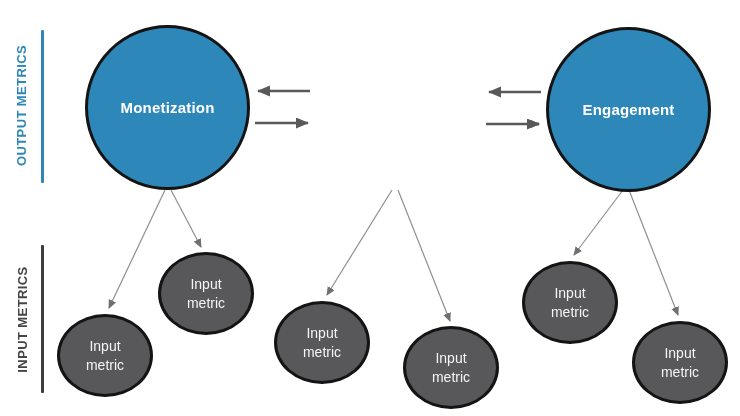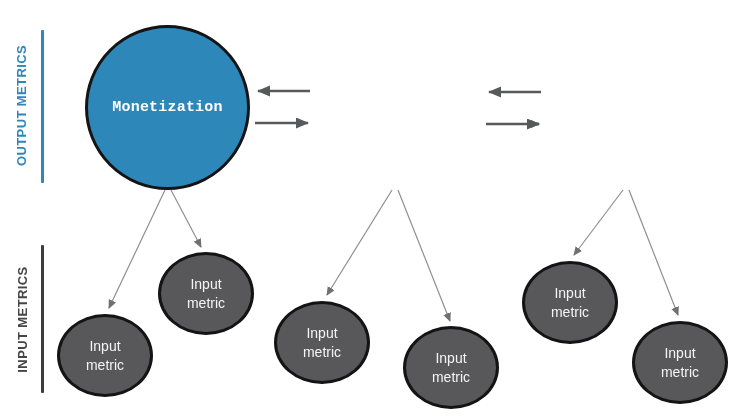--- a/index.html
+++ b/index.html
@@ -52,21 +52,21 @@
     display: flex;
     align-items: center;
     justify-content: center;
   }
   .node-output .label {
     color: #ffffff;
     font-weight: bold;
     font-size: 15px;
     letter-spacing: 0.2px;
   }
-  .pos-monetization { left: 85px;  top: 25px; font-family: Liberation Mono, monospace; }
+  .pos-monetization { left: 85px;  top: 25px; }
   .pos-retention    { left: 314px; top: 26px; }
   .pos-engagement   { left: 546px; top: 27px; }
 
   
   .node-input {
     position: absolute;
     width: 96px; height: 83px;
     border-radius: 50%;
     background: #58585a;
     border: 3px solid #141414;
@@ -122,20 +122,23 @@
 
   <div class="side-rule rule-output"></div>
   <div class="vlabel vlabel-output">OUTPUT METRICS</div>
 
   <div class="side-rule rule-input"></div>
   <div class="vlabel vlabel-input">INPUT METRICS</div>
 
   <div class="node-output pos-monetization">
     <span class="label">Monetization</span>
   </div>
+  <div class="node-output pos-engagement">
+    <span class="label">Engagement</span>
+  </div>
 
   <div class="node-input pos-in1">
     <span class="label">Input metric</span>
   </div>
   <div class="node-input pos-in2">
     <span class="label">Input metric</span>
   </div>
   <div class="node-input pos-in3">
     <span class="label">Input metric</span>
   </div>

